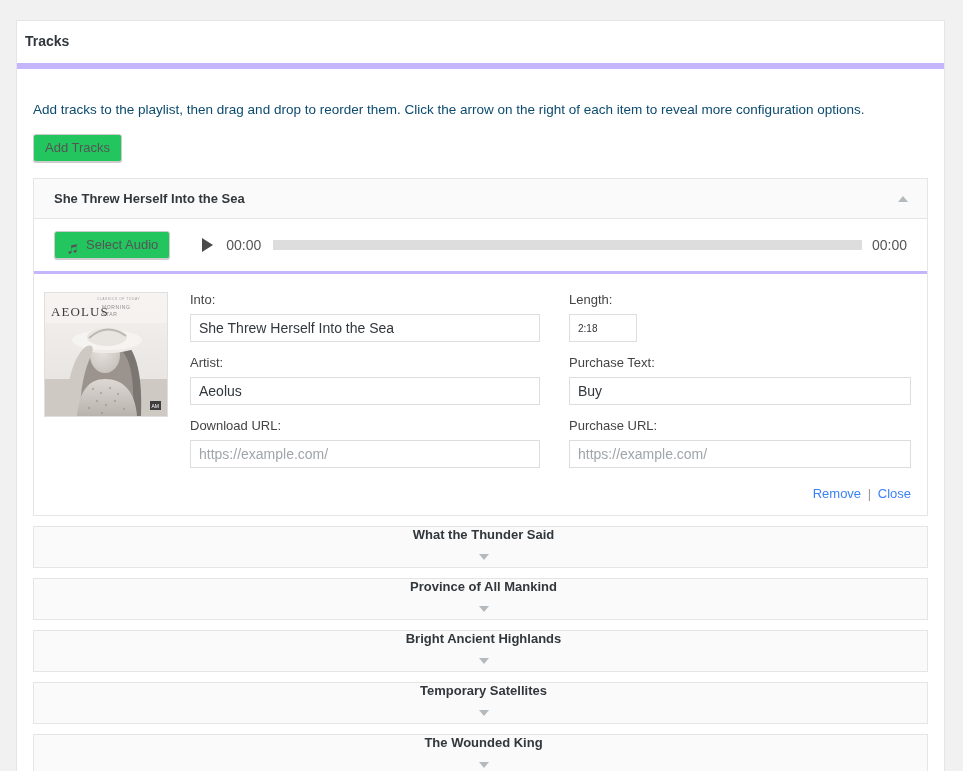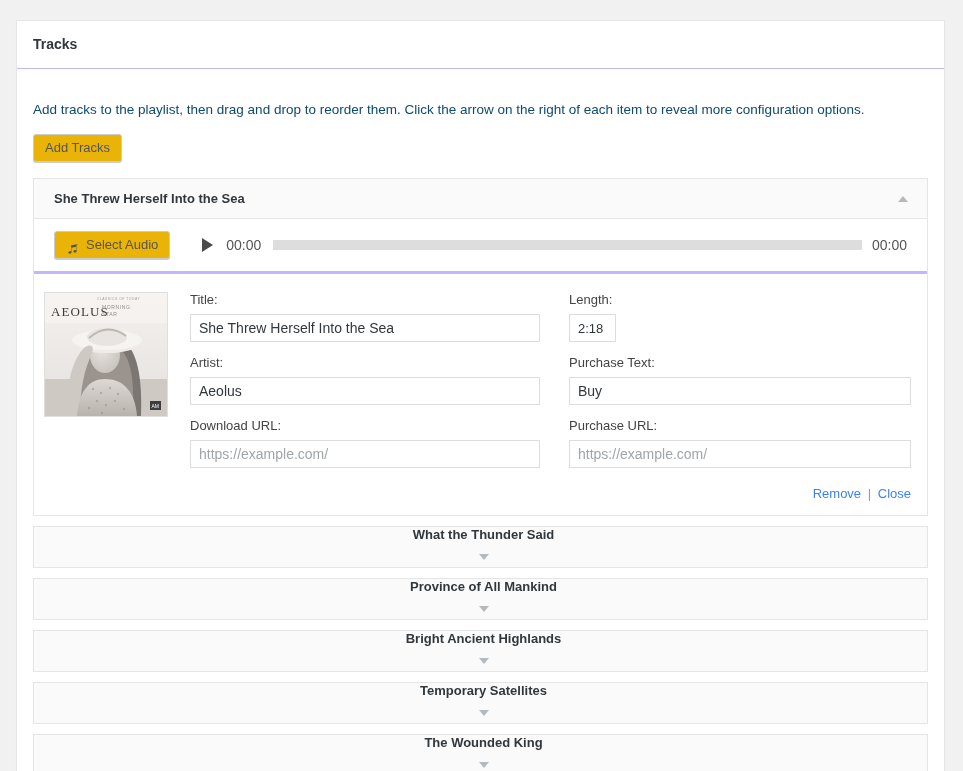--- a/index.html
+++ b/index.html
@@ -22,24 +22,24 @@
     top: 20px;
     width: 929px;
     background: #ffffff;
     border: 1px solid #e5e5e5;
     box-shadow: 0 1px 1px rgba(0,0,0,.04);
     box-sizing: border-box;
   }
 
   .metabox-header {
     height: 48px;
-    border-bottom: 1px solid #c4b5fd;
-    display: flex;
-    align-items: center;
-    padding: 0 16px;
+    border-bottom: 6px solid #c4b5fd;
+    display: flex;
+    align-items: center;
+    padding: 0 8px;
     box-sizing: border-box;
   }
   .metabox-title {
     font-size: 14px;
     font-weight: bold;
     color: #32373c;
     line-height: 1.4;
   }
 
   .metabox-body {
@@ -50,21 +50,21 @@
     font-size: 13.5px;
     color: #0c4a6e;
     line-height: 1.5;
     margin: 15px 0 14px 0;
   }
 
   .btn {
     display: inline-flex;
     align-items: center;
     gap: 7px;
-    background: #eab308;
+    background: #22c55e;
     border: 1px solid #ccc;
     border-radius: 3px;
     color: #555;
     font-size: 13px;
     font-family: "Liberation Sans", sans-serif;
     padding: 0 11px;
     height: 28px;
     line-height: 26px;
     box-shadow: 0 1px 0 #ccc;
     cursor: pointer;
@@ -219,21 +219,21 @@
     border: 1px solid #ddd;
     background: #fff;
     padding: 3px 8px;
     font-size: 14px;
     color: #32373c;
     font-family: "Liberation Sans", sans-serif;
     border-radius: 0;
     outline: none;
   }
   .field-input::placeholder { color: #a0a5aa; opacity: 1; }
-  .field-input.small { width: 47px; font-size: 13px; }
+  .field-input.small { width: 68px; font-size: 10px; }
 
   .actions-row {
     text-align: right;
     padding: 8px 16px 14px 0;
   }
   .link {
     color: #3b82f6;
     font-size: 13px;
     text-decoration: none;
     cursor: pointer;
@@ -349,21 +349,21 @@
 
               <rect x="105" y="108" width="11" height="9" fill="#3d3d3d"></rect>
               <text x="106.4" y="114.8" font-family="Liberation Sans, sans-serif" font-size="5" fill="#ffffff">AM</text>
             </svg>
           </div>
 
           <div class="fields">
 
             <div class="col col-left">
               <div class="field">
-                <label class="field-label">Title:</label>
+                <label class="field-label">Into:</label>
                 <input class="field-input" type="text" value="She Threw Herself Into the Sea" style="">
               </div>
               <div class="field">
                 <label class="field-label">Artist:</label>
                 <input class="field-input" type="text" value="Aeolus" style="">
               </div>
               <div class="field">
                 <label class="field-label">Download URL:</label>
                 <input class="field-input" type="text" placeholder="https://example.com/" style="">
               </div>

